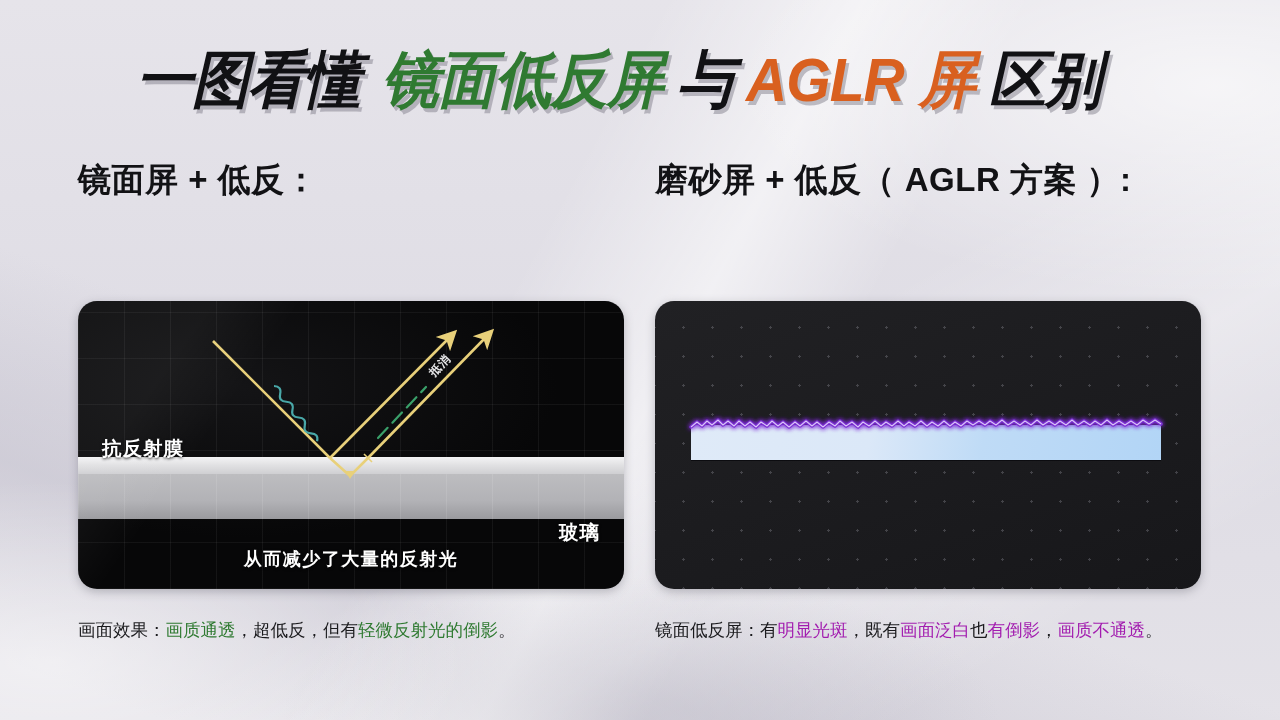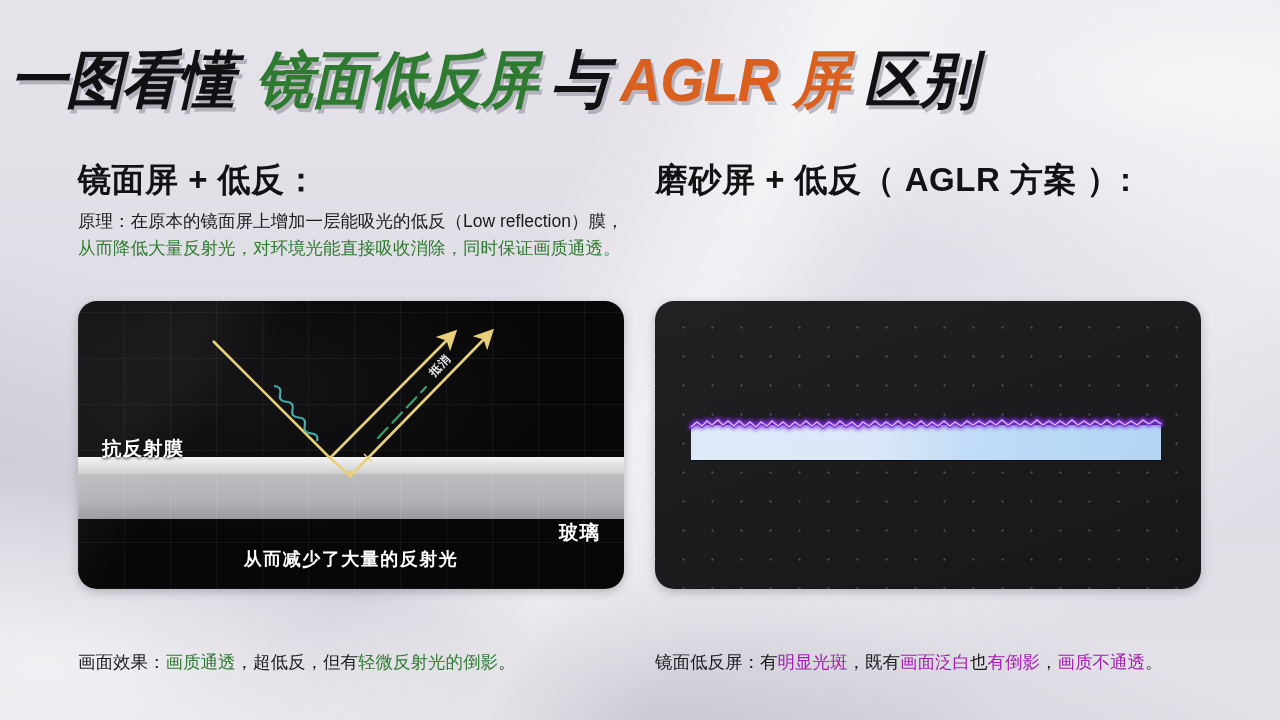--- a/index.html
+++ b/index.html
@@ -24,21 +24,21 @@
     background:
       radial-gradient(ellipse 700px 300px at 95% 12%, rgba(255,255,255,.65), rgba(255,255,255,0) 70%),
       radial-gradient(ellipse 600px 260px at 4% 92%, rgba(255,255,255,.5), rgba(255,255,255,0) 70%),
       radial-gradient(ellipse 500px 200px at 50% 100%, rgba(170,167,182,.35), rgba(170,167,182,0) 72%);
     pointer-events:none;
   }
 
   
   #title{
     position:absolute; top:48px; left:0; width:1232px;
-    text-align:left;
+    text-align:center;
     font-size:62px;
     line-height:64px;
     font-weight:900;
     font-style:italic;
     letter-spacing:-1px;
     white-space:nowrap;
     text-shadow:3px 4px 0 rgba(120,118,130,.45);
     z-index:4;
   }
   #title span{ display:inline-block; transform:scaleX(.92); transform-origin:center; }
@@ -124,40 +124,39 @@
   #slab{
     position:absolute; left:36px; top:124px; width:470px; height:36px;
     background:linear-gradient(100deg,#dfeaf8 0%, #dbe8f8 38%, #bfdbf6 62%, #b2d5f6 100%);
     border-bottom:1.5px solid #0c0c10;
   }
   #rough-edge{ position:absolute; left:30px; top:100px; width:482px; height:36px; }
 
   
   .caption{
     position:absolute; top:618px; left:0; width:560px;
-    font-size:17.5px; line-height:24px; color:#1a1a1d; white-space:nowrap;margin-top:32px;
+    font-size:17.5px; line-height:24px; color:#1a1a1d; white-space:nowrap;
   }
   .cap-green{ color:#2f7a31; }
   .cap-orange{ color:#a21caf; }
 </style>
 </head>
 <body>
 
 <div id="bg-sheen"></div>
 <div id="bg-sheen2"></div>
 
 <div id="title">
   <span class="t-dark">一图看懂</span><span class="t-green">镜面低反屏</span><span class="t-dark">与</span><span class="t-orange">AGLR 屏</span><span class="t-dark">区别</span>
 </div>
 
 <div class="col" id="col-left">
 
   <div class="col-heading">镜面屏 + 低反：</div>
 
-  <div class="col-body"><span>原理：在原本的镜面屏上增加一层能吸光的低反（Low reflection）膜，</span><span class="body-green">从而降低大量反射光，对环境光能直接吸收消除，同时保证画质通透。</span></div>
 
   <div class="panel" id="panel-left">
 
     <div class="layer" id="layer-ar"></div>
     <div class="layer" id="layer-glass"></div>
 
     <svg class="svg-layer" viewBox="0 0 546 288">
       <defs>
         <marker id="arrY" markerWidth="9" markerHeight="9" refX="4.5" refY="4.5" orient="auto">
           <path d="M0.6,0.6 L8.4,4.5 L0.6,8.4 L2.6,4.5 Z" fill="#e8d07a"></path>

